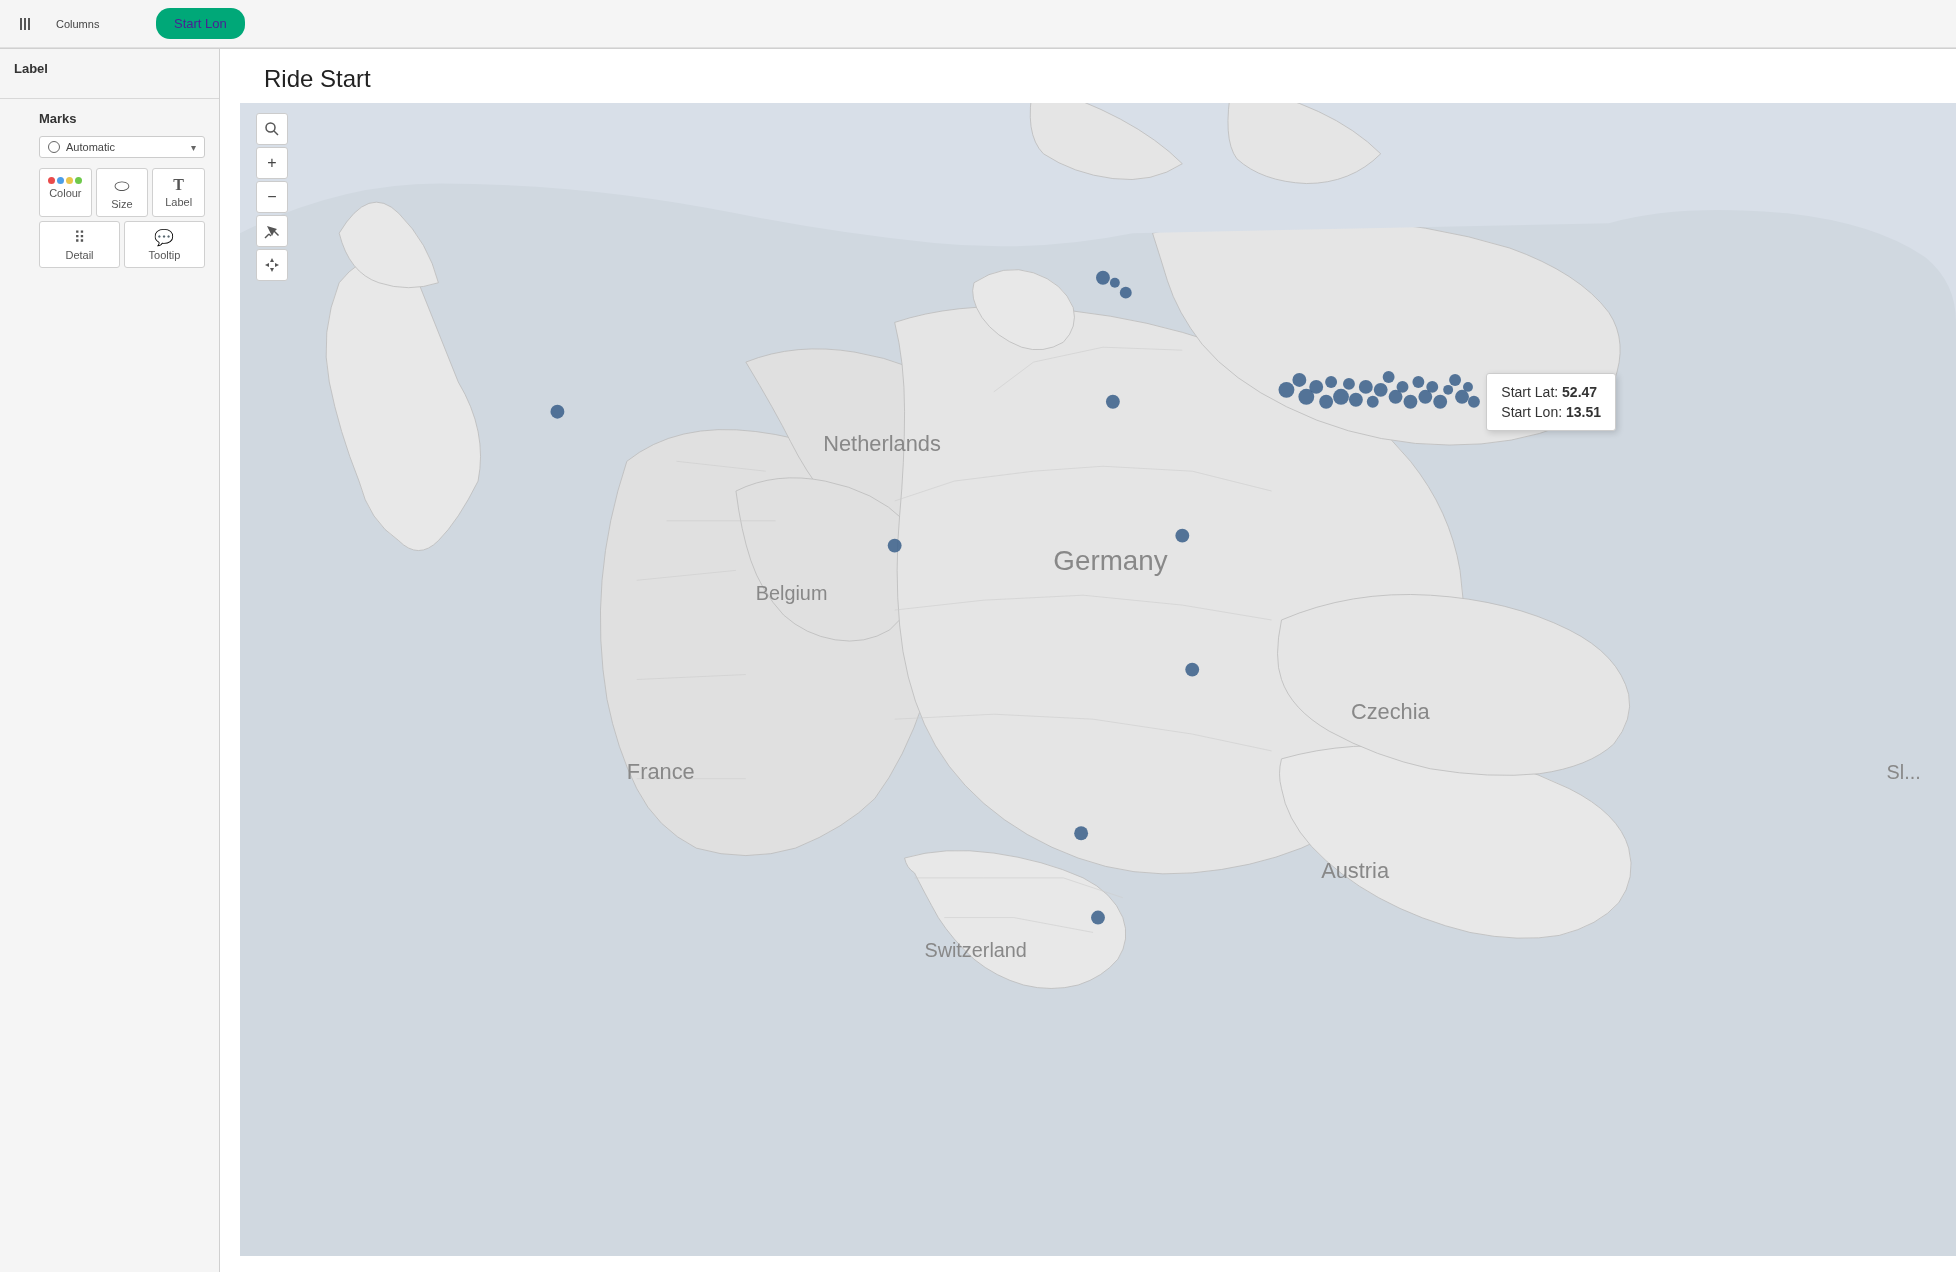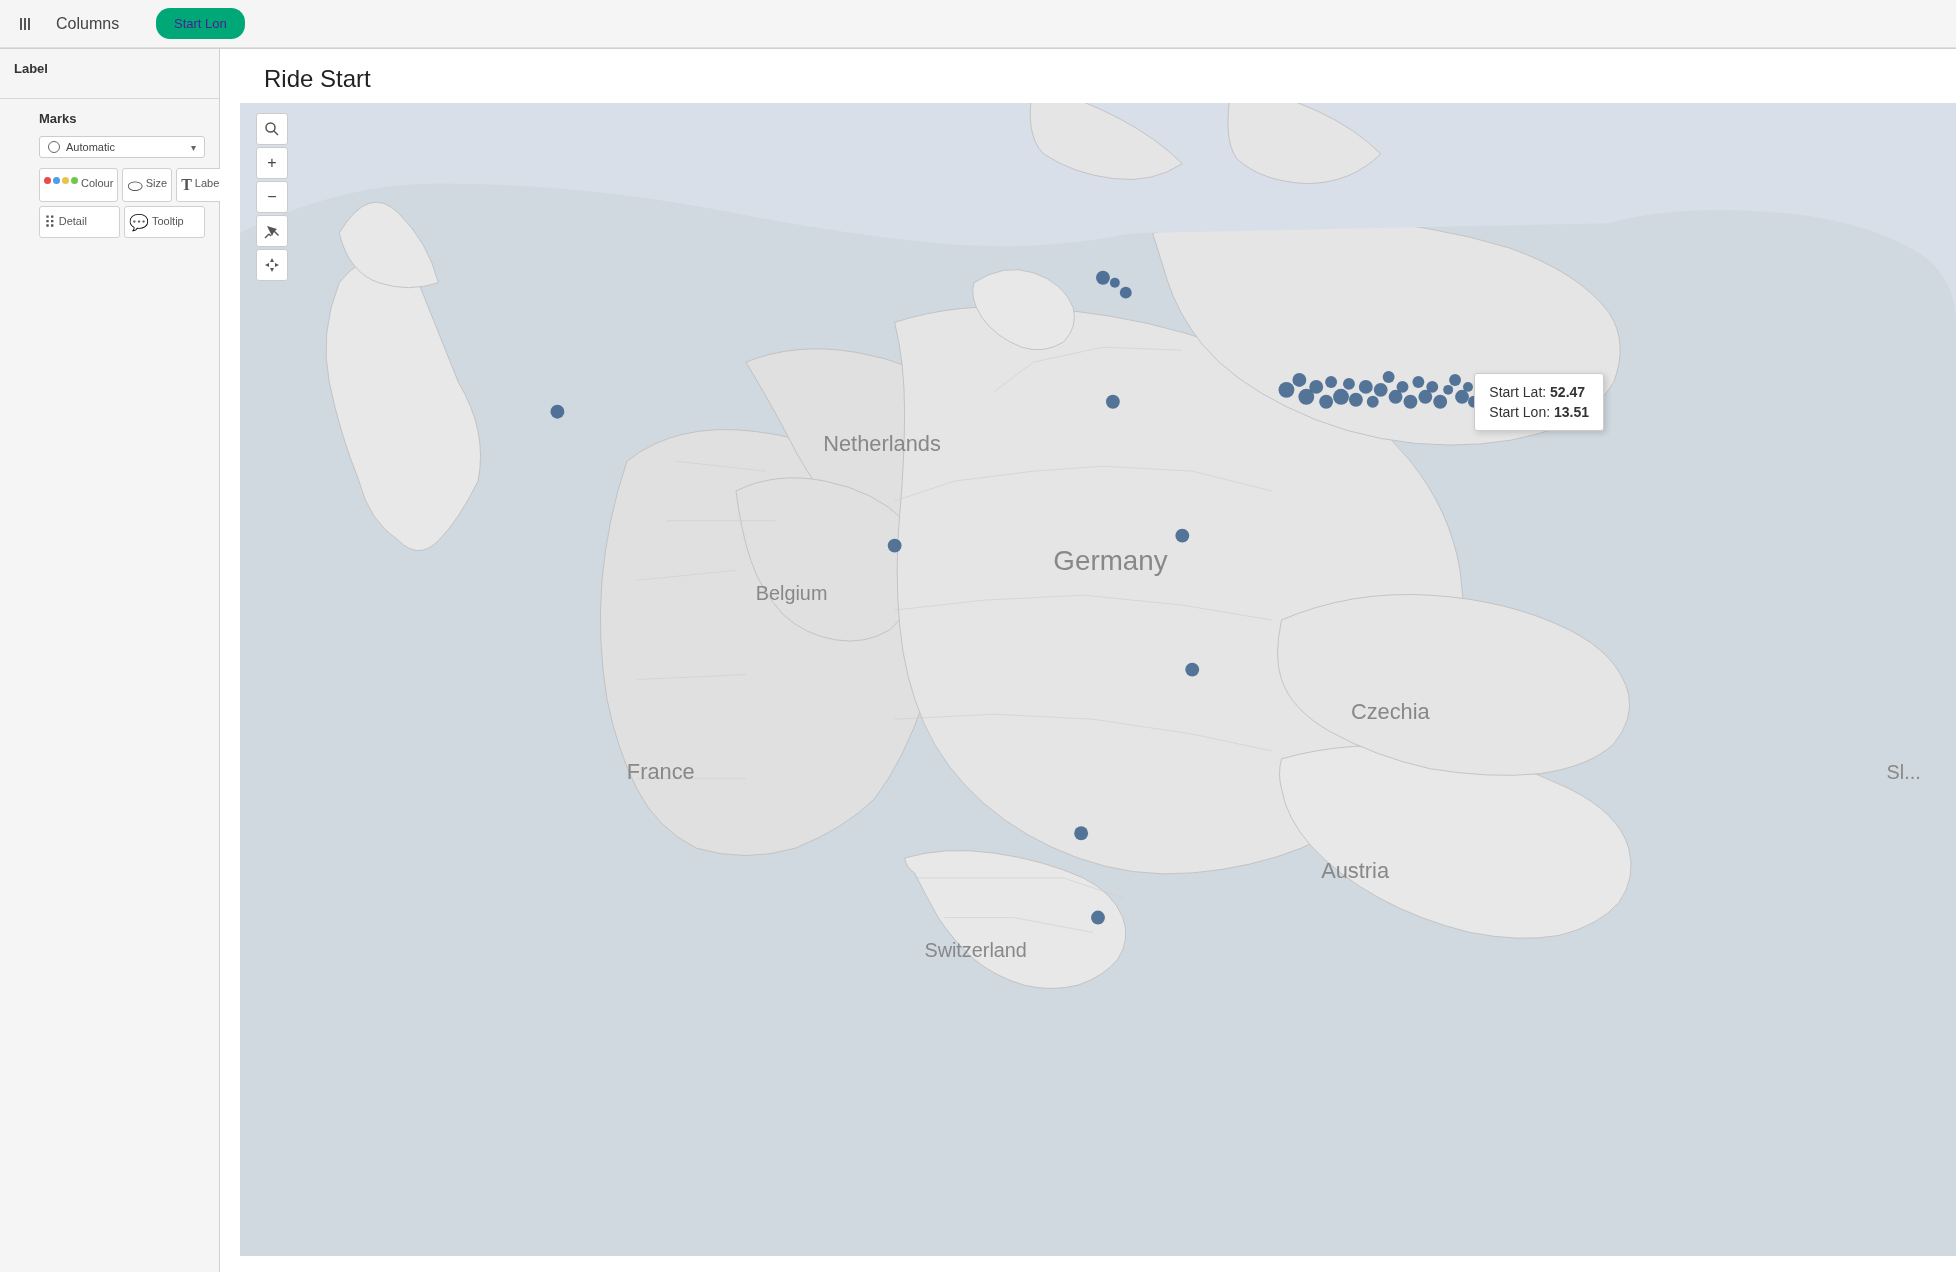--- a/index.html
+++ b/index.html
@@ -32,21 +32,21 @@
       font-size: 16px;
       margin-right: 8px;
       min-width: 40px;
       display: flex;
       align-items: center;
       justify-content: center;
     }
 
     .toolbar-label {
       color: #444;
-      font-size: 16px;
+      font-size: 11px;
       min-width: 100px;
       font-weight: 500;
     }
 
     .pill {
       background: #00a878;
       color: #4c1d95;
       border-radius: 14px;
       padding: 8px 18px;
       font-size: 13px;
@@ -138,20 +138,22 @@
 
     .marks-grid-row2 {
       display: grid;
       grid-template-columns: 1fr 1fr;
       gap: 4px;
       margin-top: 4px;
     }
 
     .mark-item {
       display: flex;
+      flex-direction: column;
+      align-items: center;
       padding: 8px 4px 6px;
       border: 1px solid #d0d0d0;
       border-radius: 3px;
       background: white;
       cursor: pointer;
       gap: 3px;
       font-size: 11px;
       color: #555;
     }
 
@@ -231,21 +233,21 @@
     .tooltip {
       position: absolute;
       background: white;
       border: 1px solid #ccc;
       border-radius: 3px;
       padding: 10px 14px;
       box-shadow: 2px 2px 6px rgba(0,0,0,0.15);
       font-size: 14px;
       color: #333;
       z-index: 20;
-      right: 352px;
+      right: 340px;
       top: 270px;
       white-space: nowrap;
     }
 
     .tooltip-row {
       margin-bottom: 4px;
     }
 
     .tooltip-row:last-child { margin-bottom: 0; }
 

